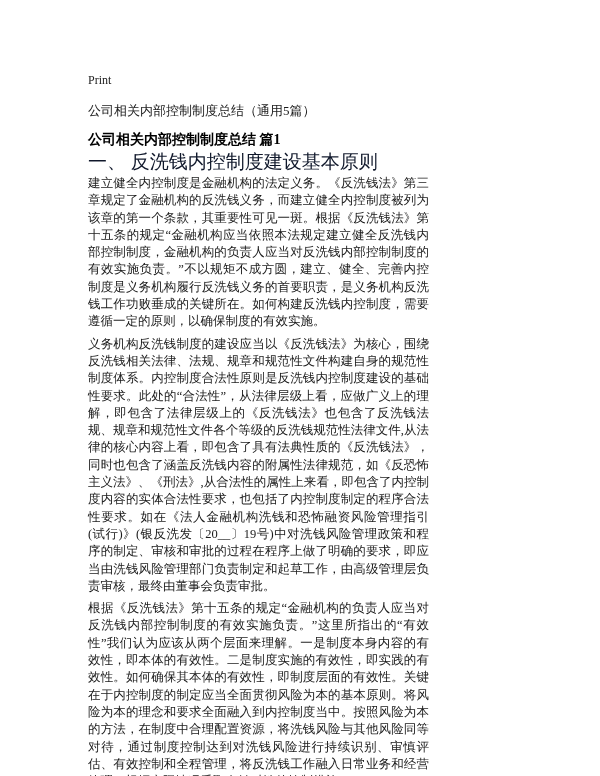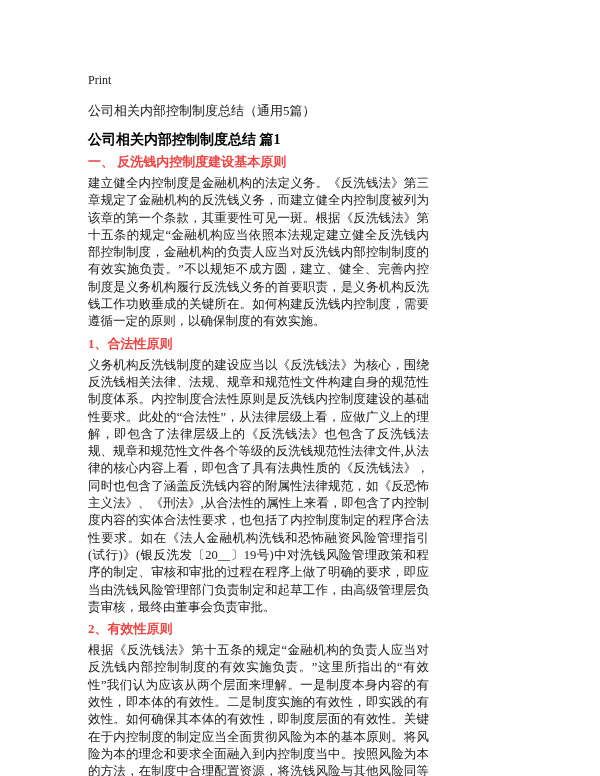--- a/index.html
+++ b/index.html
@@ -44,24 +44,24 @@
   }
   .article-heading {
     margin: 11px 0 0 0;
     font-size: 14px;
     line-height: 18px;
     font-weight: 700;
     color: #000000;
   }
   .sec-heading {
     margin: 4px 0 0 0;
-    font-size: 13px;
+    font-size: 19px;
     line-height: 17px;
-    font-weight: 700;
-    color: #ef4444;
+    font-weight: 400;
+    color: #0f172a;
   }
   .para {
     margin: 5px 8px 0 0;
     font-size: 12.5px;
     line-height: 17.3px;
     color: #1a1a1a;
     text-align: justify;
   }
 </style>
 </head>
@@ -72,19 +72,17 @@
   <a class="print-link">Print</a>
 
 
   <p class="doc-subtitle">公司相关内部控制制度总结（通用5篇）</p>
 
   <h2 class="article-heading">公司相关内部控制制度总结 篇1</h2>
 
   <h3 class="sec-heading">一、 反洗钱内控制度建设基本原则</h3>
   <p class="para">建立健全内控制度是金融机构的法定义务。《反洗钱法》第三章规定了金融机构的反洗钱义务，而建立健全内控制度被列为该章的第一个条款，其重要性可见一斑。根据《反洗钱法》第十五条的规定“金融机构应当依照本法规定建立健全反洗钱内部控制制度，金融机构的负责人应当对反洗钱内部控制制度的有效实施负责。”不以规矩不成方圆，建立、健全、完善内控制度是义务机构履行反洗钱义务的首要职责，是义务机构反洗钱工作功败垂成的关键所在。如何构建反洗钱内控制度，需要遵循一定的原则，以确保制度的有效实施。</p>
 
-  <h3 class="sec-heading">1、合法性原则</h3>
   <p class="para">义务机构反洗钱制度的建设应当以《反洗钱法》为核心，围绕反洗钱相关法律、法规、规章和规范性文件构建自身的规范性制度体系。内控制度合法性原则是反洗钱内控制度建设的基础性要求。此处的“合法性”，从法律层级上看，应做广义上的理解，即包含了法律层级上的《反洗钱法》也包含了反洗钱法规、规章和规范性文件各个等级的反洗钱规范性法律文件,从法律的核心内容上看，即包含了具有法典性质的《反洗钱法》，同时也包含了涵盖反洗钱内容的附属性法律规范，如《反恐怖主义法》、《刑法》,从合法性的属性上来看，即包含了内控制度内容的实体合法性要求，也包括了内控制度制定的程序合法性要求。如在《法人金融机构洗钱和恐怖融资风险管理指引(试行)》(银反洗发〔20__〕19号)中对洗钱风险管理政策和程序的制定、审核和审批的过程在程序上做了明确的要求，即应当由洗钱风险管理部门负责制定和起草工作，由高级管理层负责审核，最终由董事会负责审批。</p>
 
-  <h3 class="sec-heading">2、有效性原则</h3>
   <p class="para">根据《反洗钱法》第十五条的规定“金融机构的负责人应当对反洗钱内部控制制度的有效实施负责。”这里所指出的“有效性”我们认为应该从两个层面来理解。一是制度本身内容的有效性，即本体的有效性。二是制度实施的有效性，即实践的有效性。如何确保其本体的有效性，即制度层面的有效性。关键在于内控制度的制定应当全面贯彻风险为本的基本原则。将风险为本的理念和要求全面融入到内控制度当中。按照风险为本的方法，在制度中合理配置资源，将洗钱风险与其他风险同等对待，通过制度控制达到对洗钱风险进行持续识别、审慎评估、有效控制和全程管理，将反洗钱工作融入日常业务和经营管理，根据实际情况采取有针对性的控制措施</p>
 
 </div>
 
 </body></html>

